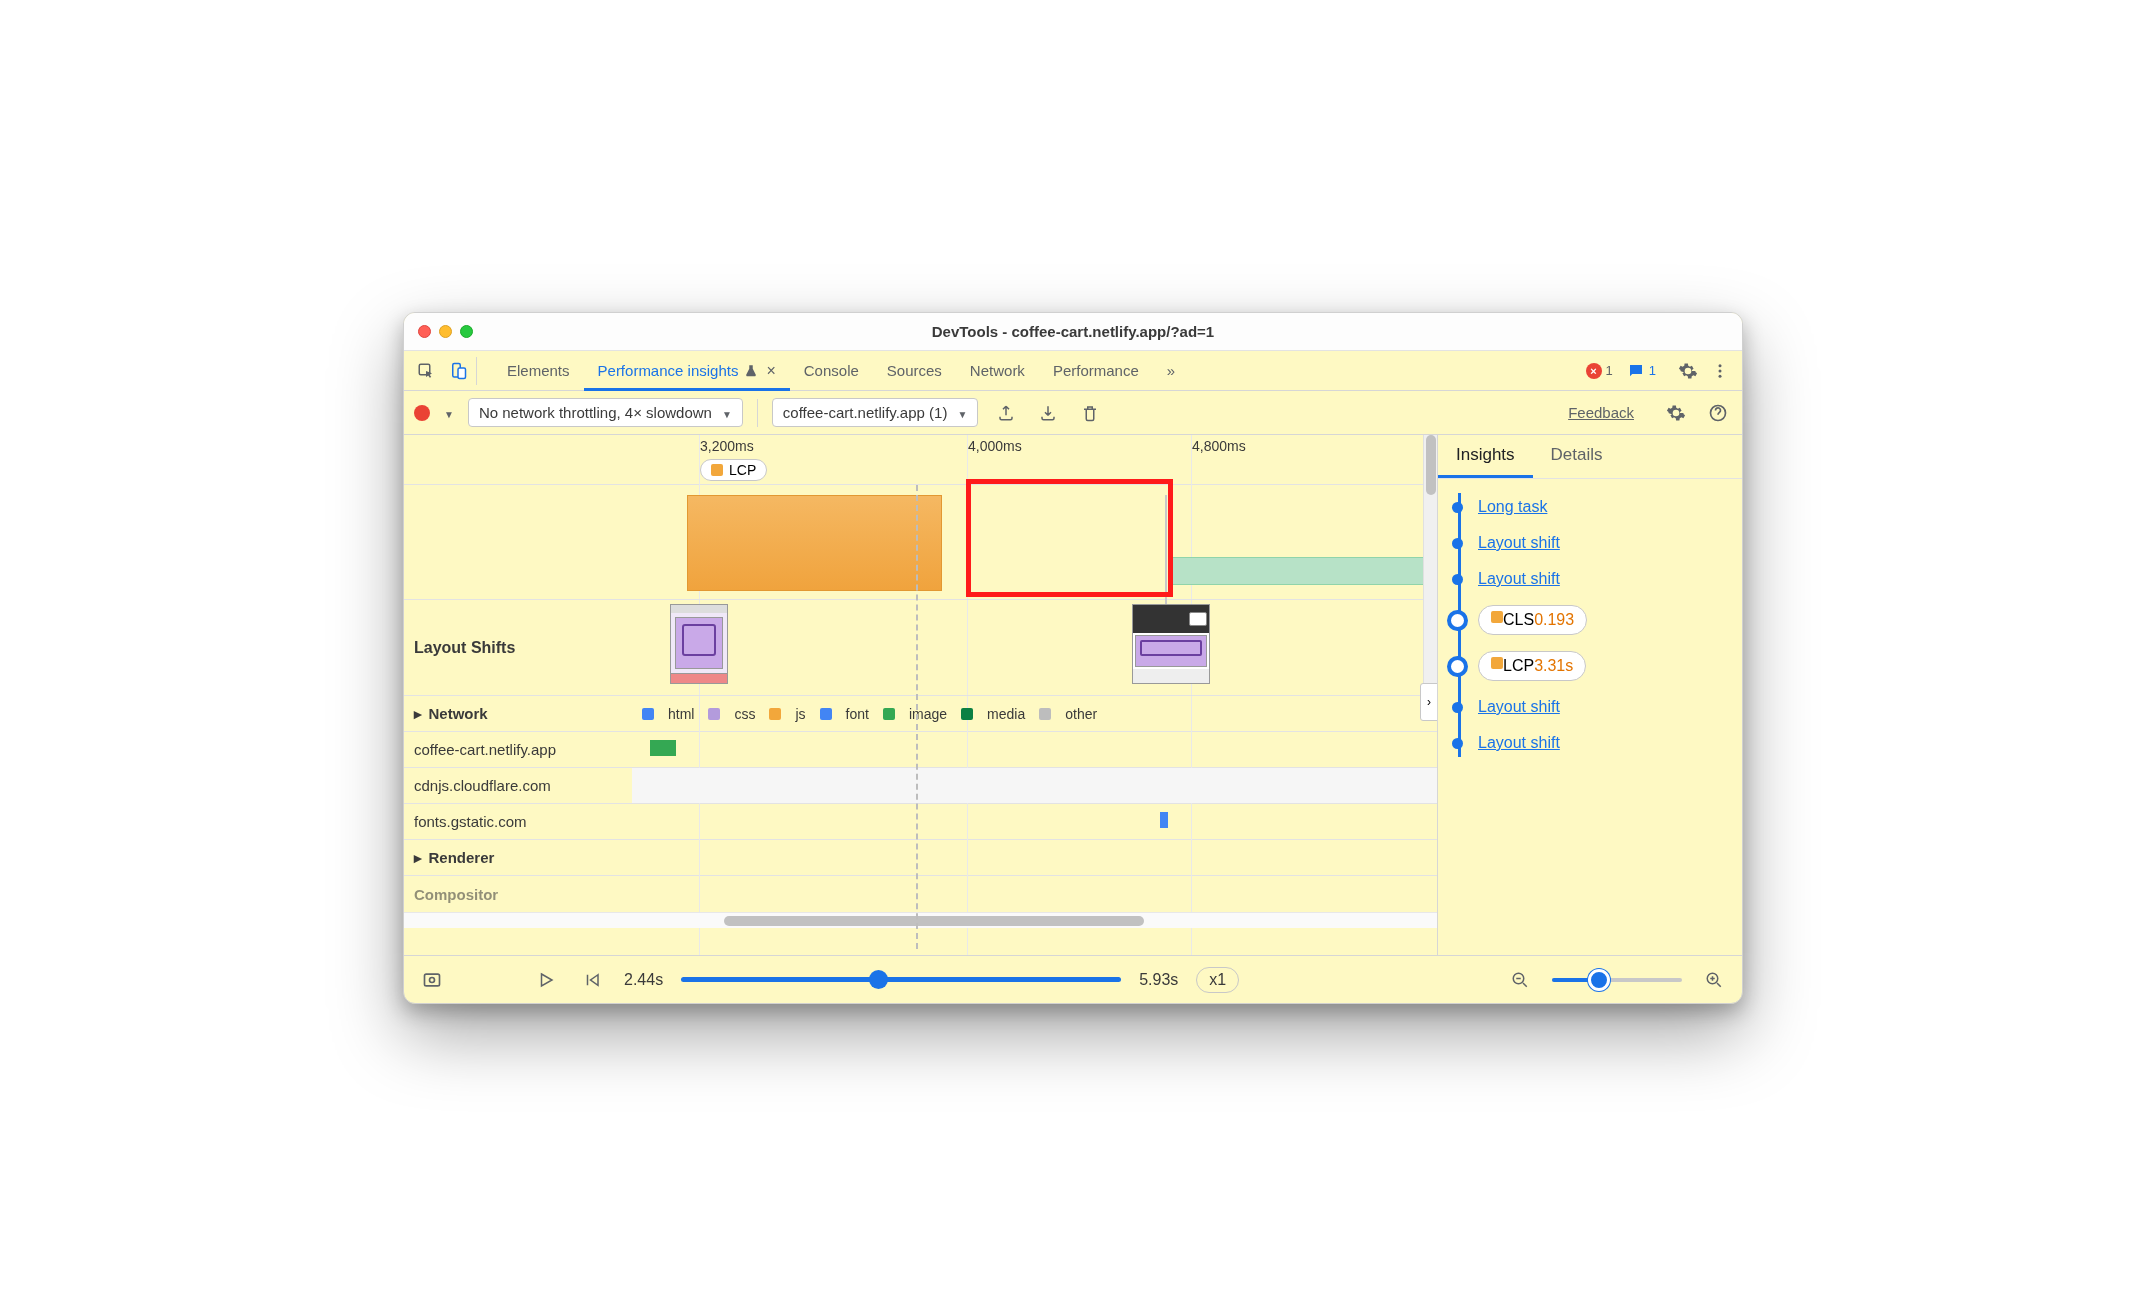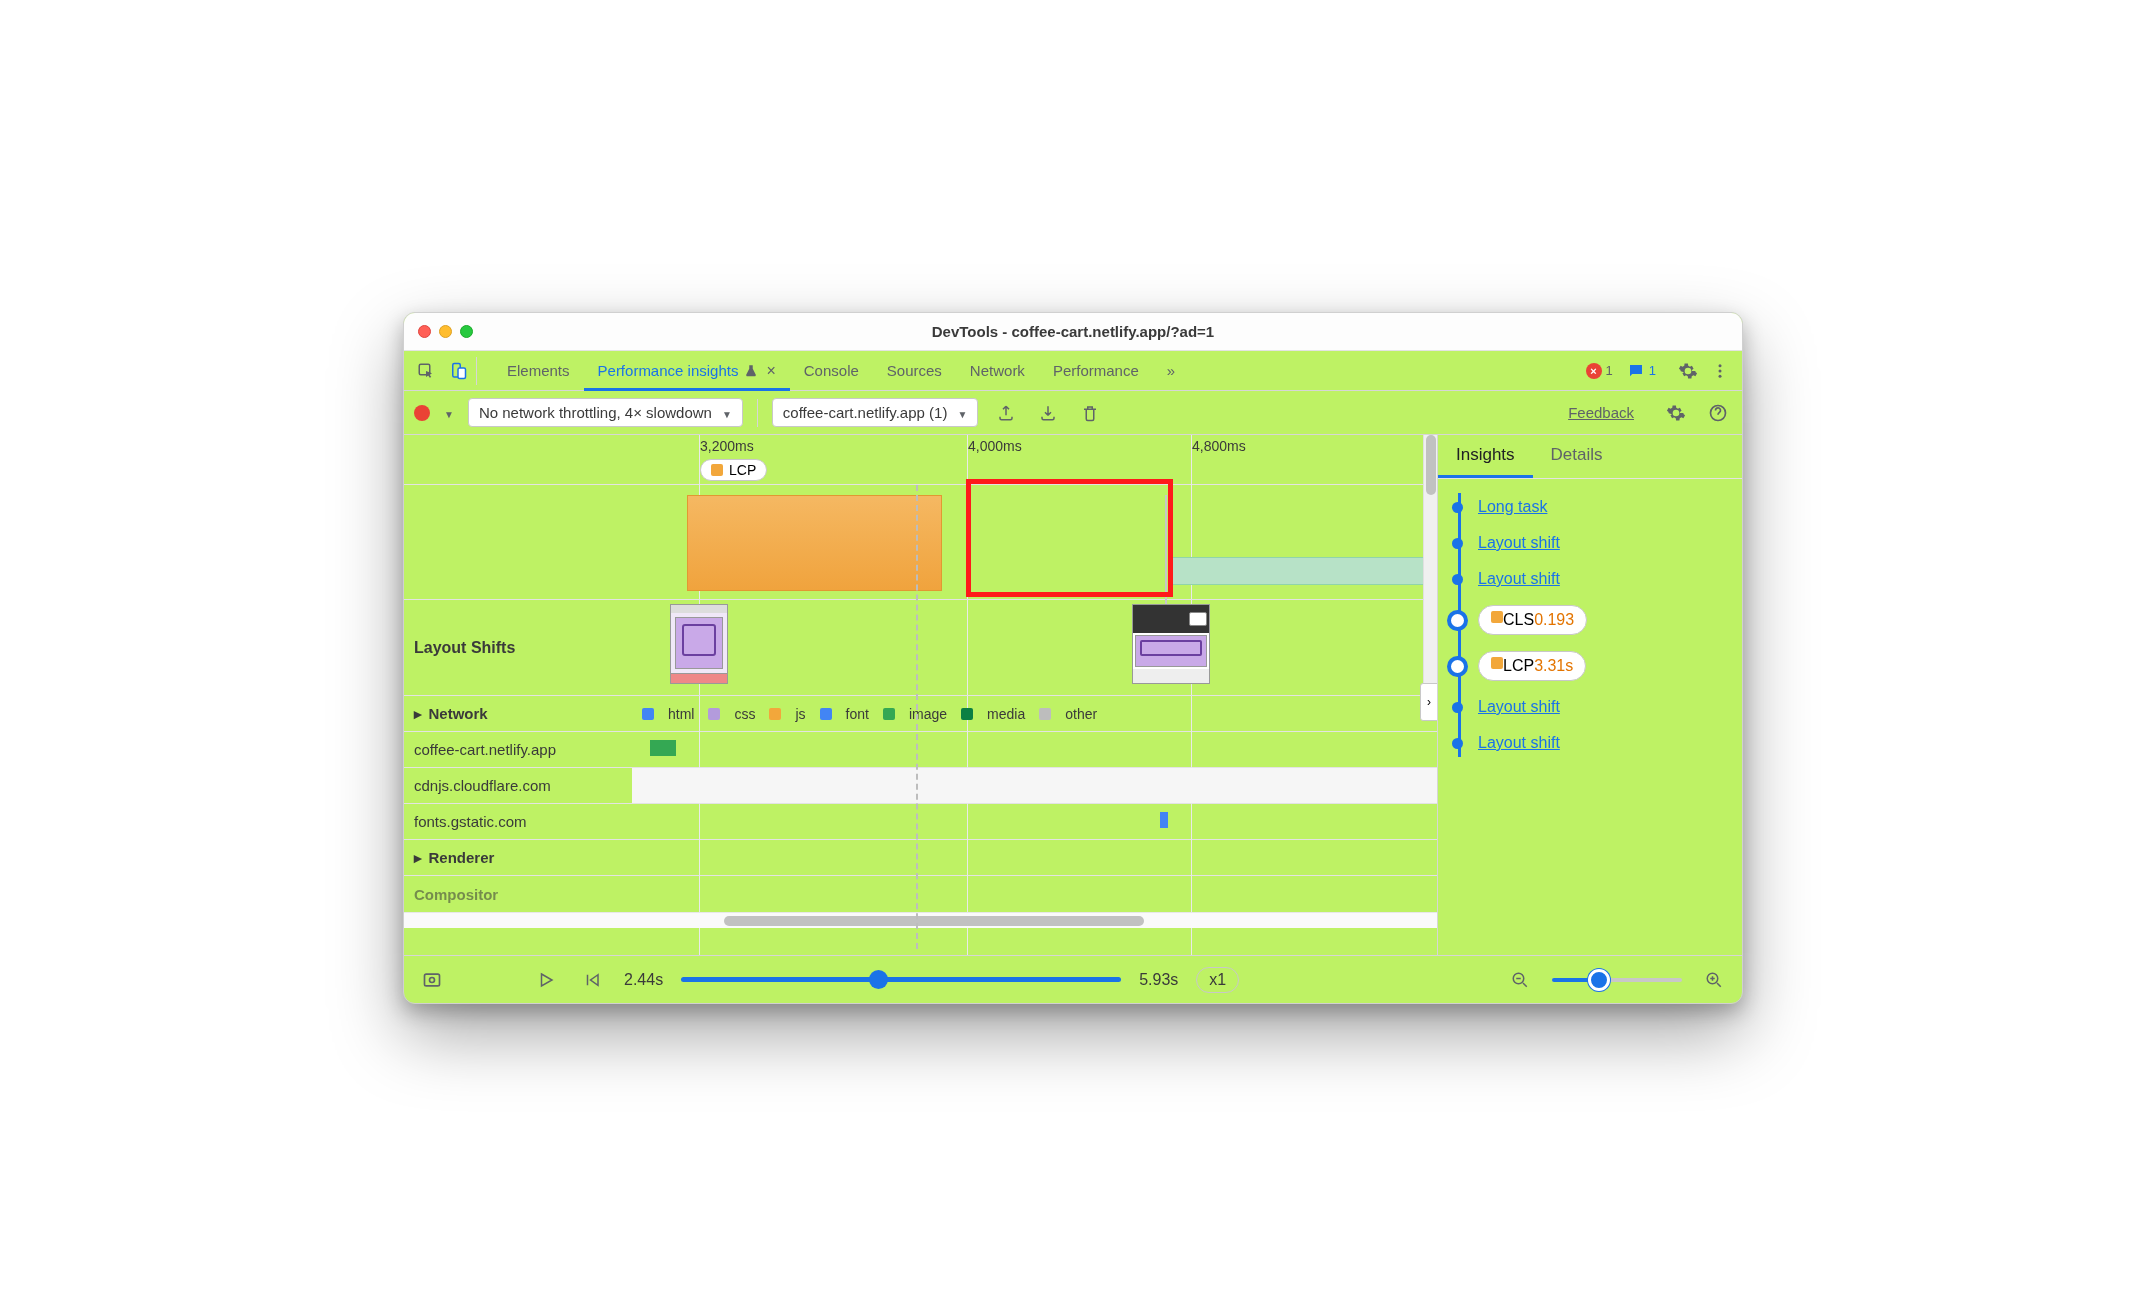--- a/index.html
+++ b/index.html
@@ -7,21 +7,21 @@
   font-family: -apple-system, BlinkMacSystemFont, "Segoe UI", Helvetica, Arial, sans-serif;
   background: transparent;
   display: flex;
   justify-content: center;
   align-items: center;
   min-height: 100vh;
   padding: 40px;
 }
 .window {
   width: 1340px;
-  background: #bef264;
+  background: #fef9c3;
   border-radius: 12px;
   box-shadow: 0 30px 70px rgba(0,0,0,0.35), 0 8px 20px rgba(0,0,0,0.25);
   overflow: hidden;
   border: 1px solid #d0d0d0;
   display: flex;
   flex-direction: column;
 }
 
 .titlebar {
   height: 38px;

